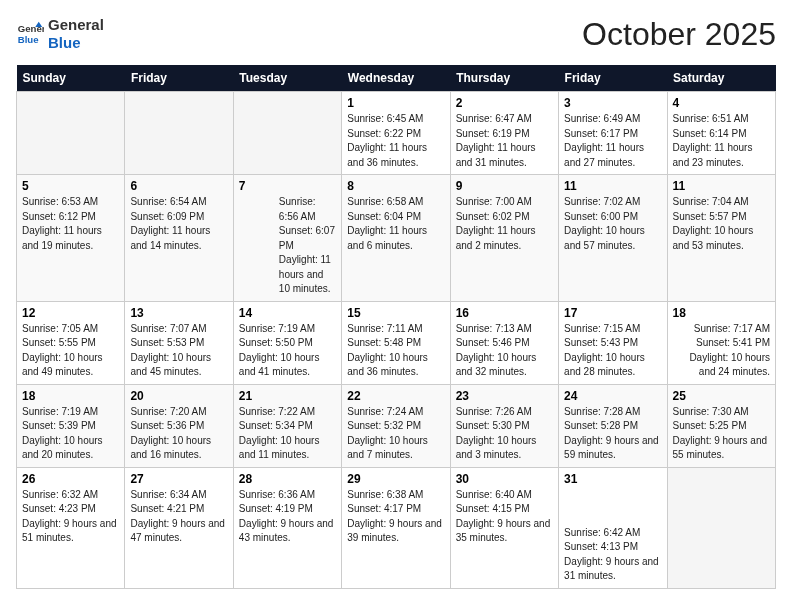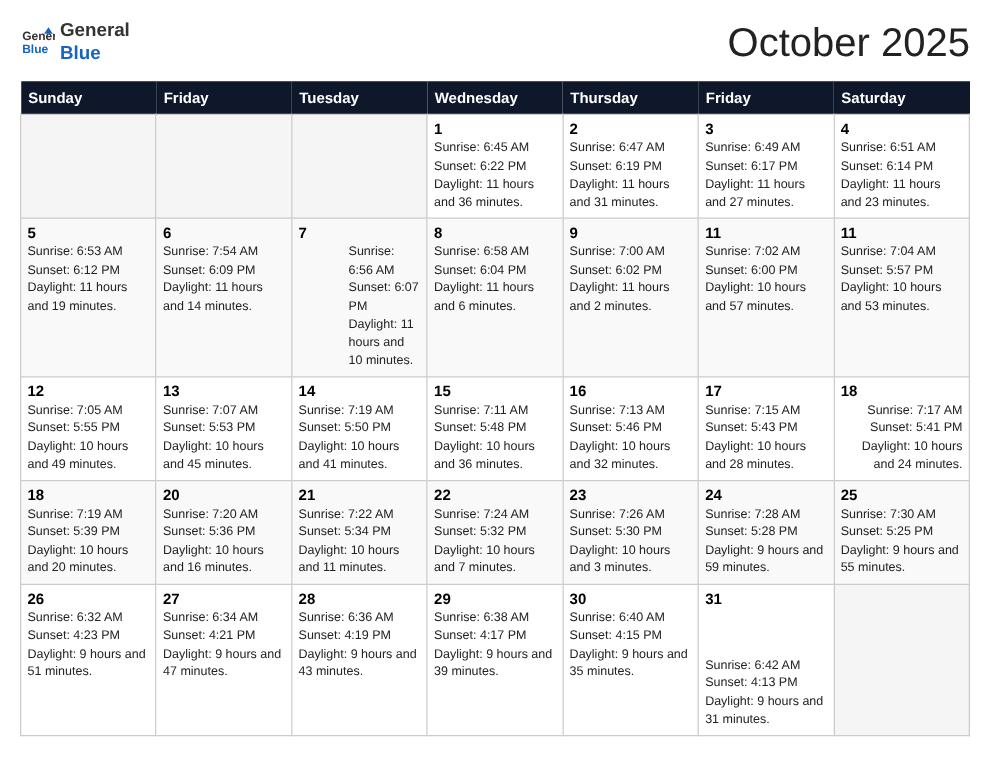--- a/index.html
+++ b/index.html
@@ -142,21 +142,21 @@
       </tr>
       <tr>
         <td>
           <span class="day-num">5</span>
           <div class="day-info" style="white-space: pre-line;">Sunrise: 6:53 AM
 Sunset: 6:12 PM
 Daylight: 11 hours and 19 minutes.</div>
         </td>
         <td>
           <span class="day-num">6</span>
-          <div class="day-info" style="white-space: pre-line;">Sunrise: 7:54 AM
+          <div class="day-info" style="white-space: pre-line;">Sunrise: 6:54 AM
 Sunset: 6:09 PM
 Daylight: 11 hours and 14 minutes.</div>
         </td>
         <td>
           <span class="day-num">7</span>
           <div class="day-info" style="white-space: pre-line; margin-left: 40px;">Sunrise: 6:56 AM
 Sunset: 6:07 PM
 Daylight: 11 hours and 10 minutes.</div>
         </td>
         <td>

